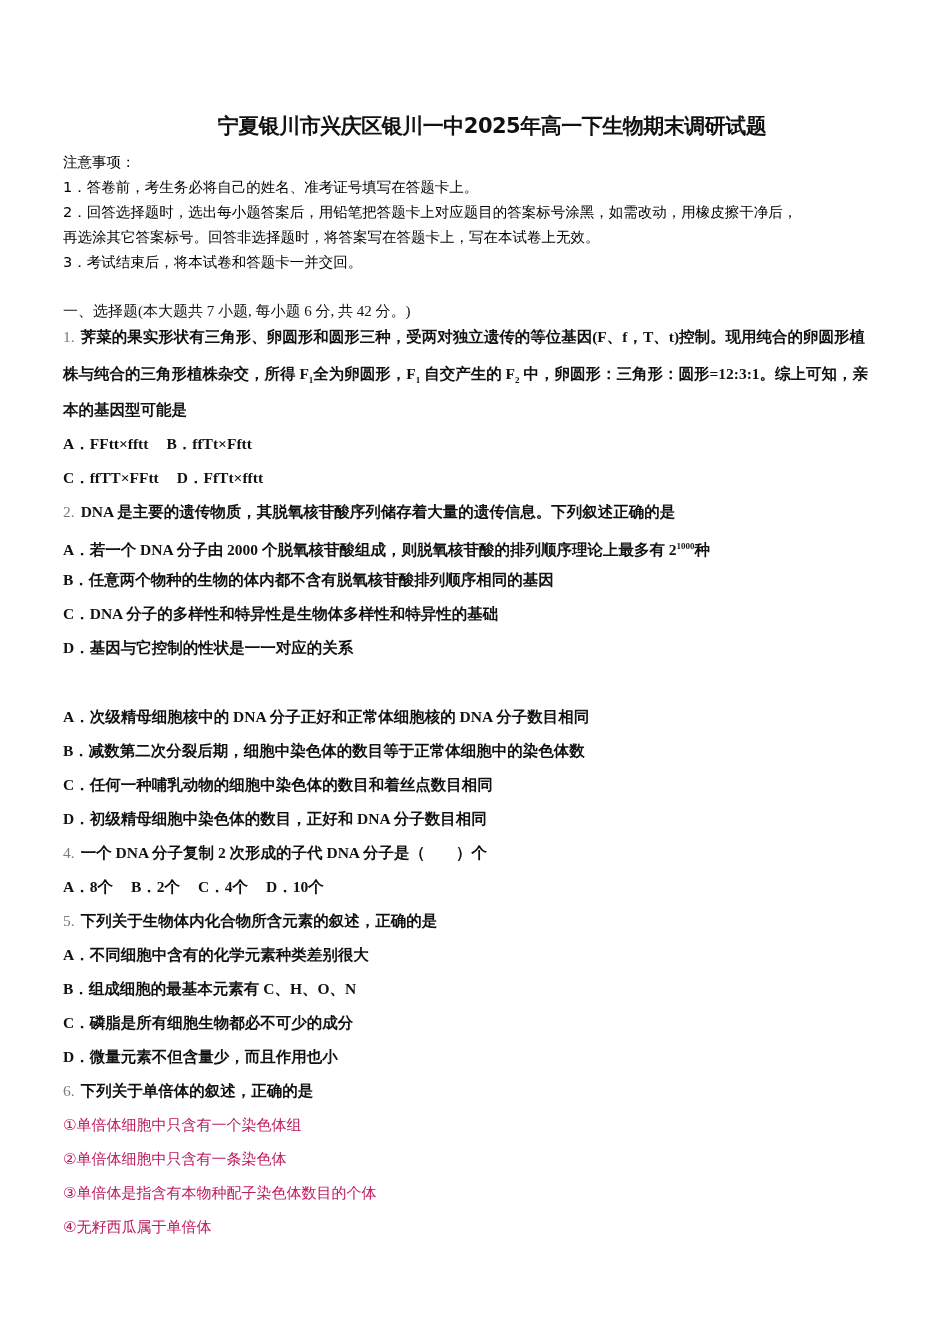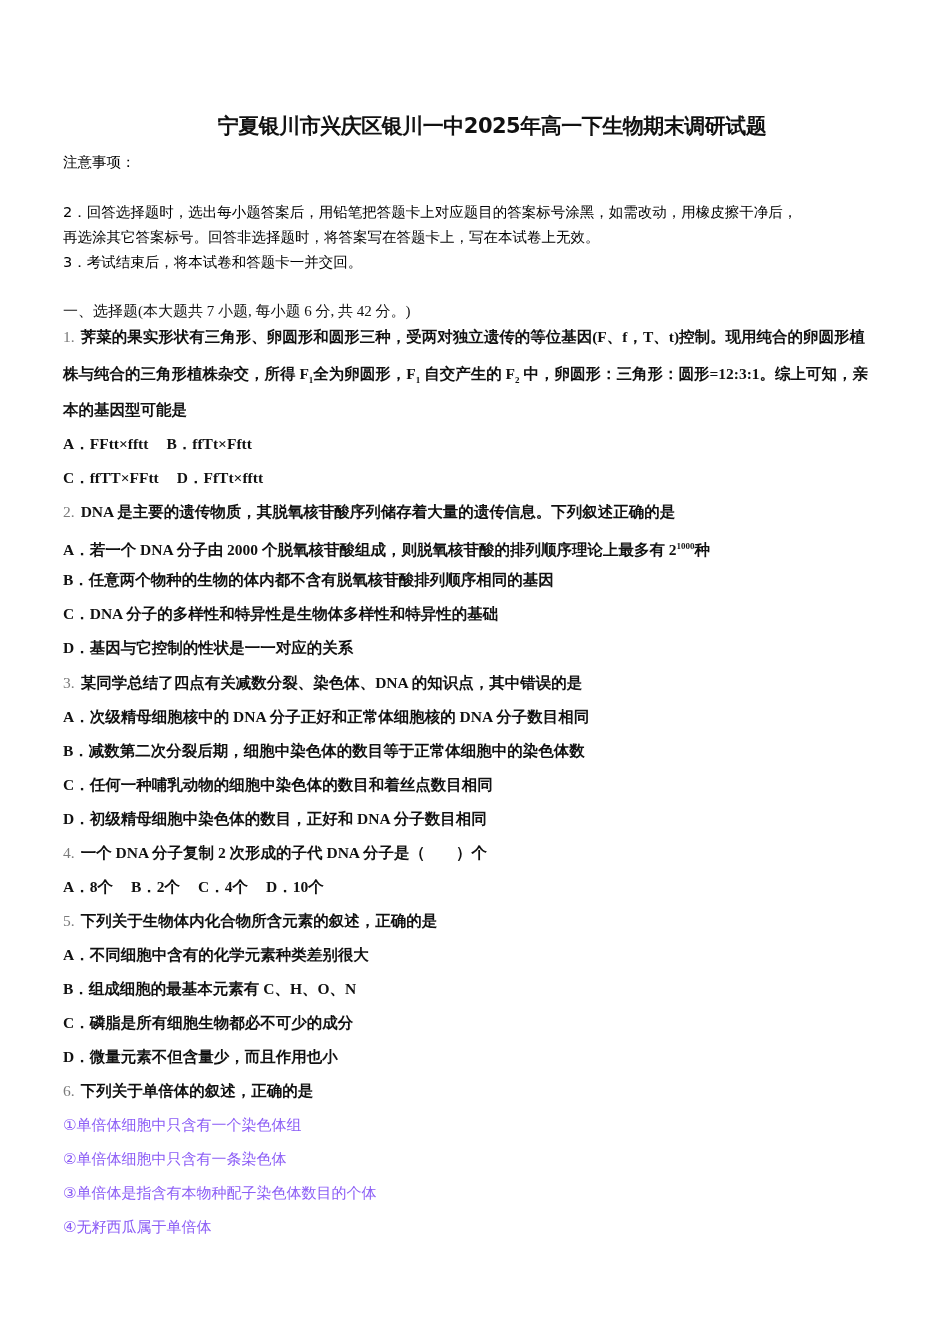--- a/index.html
+++ b/index.html
@@ -61,33 +61,34 @@
       color: #111111;
     }
     .opt {
       font-family: "Liberation Serif", "DejaVu Serif", serif;
       font-weight: bold;
       font-size: 15.5px;
     }
     .item {
       font-family: "DejaVu Sans", sans-serif;
       font-size: 15px;
-      color: #8b5cf6;
+      color: #be185d;
     }
     sub, sup { font-size: 9px; }
     .gap { display: inline-block; width: 18px; }
   </style>
 </head>
 <body>
 
 <div class="page">
 
   <div class="title">宁夏银川市兴庆区银川一中2025年高一下生物期末调研试题</div>
 
   <div class="line notice" style="top:152px">注意事项：</div>
+  <div class="line notice" style="top:177px">1．答卷前，考生务必将自己的姓名、准考证号填写在答题卡上。</div>
   <div class="line notice" style="top:202px">2．回答选择题时，选出每小题答案后，用铅笔把答题卡上对应题目的答案标号涂黑，如需改动，用橡皮擦干净后，</div>
   <div class="line notice" style="top:227px">再选涂其它答案标号。回答非选择题时，将答案写在答题卡上，写在本试卷上无效。</div>
   <div class="line notice" style="top:252px">3．考试结束后，将本试卷和答题卡一并交回。</div>
 
   <div class="line section" style="top:301px">一、选择题(本大题共 7 小题, 每小题 6 分, 共 42 分。)</div>
 
   <div class="line q" style="top:327px">
     <span class="qnum">1.</span><span>荠菜的果实形状有三角形、卵圆形和圆形三种，受两对独立遗传的等位基因(F、f，T、t)控制。现用纯合的卵圆形植</span>
   </div>
   <div class="line q" style="top:364px">
@@ -104,23 +105,20 @@
   <div class="line q" style="top:502px">
     <span class="qnum">2.</span><span>DNA 是主要的遗传物质，其脱氧核苷酸序列储存着大量的遗传信息。下列叙述正确的是</span>
   </div>
   <div class="line opt" style="top:536px">
     <span>A．若一个 DNA 分子由 2000 个脱氧核苷酸组成，则脱氧核苷酸的排列顺序理论上最多有 2</span><sup>1000</sup><span>种</span>
   </div>
   <div class="line opt" style="top:570px">B．任意两个物种的生物的体内都不含有脱氧核苷酸排列顺序相同的基因</div>
   <div class="line opt" style="top:638px">D．基因与它控制的性状是一一对应的关系</div>
   <div class="line opt" style="top:604px">C．DNA 分子的多样性和特异性是生物体多样性和特异性的基础</div>
 
-  <div class="line q" style="top:673px">
-    <span class="qnum">3.</span><span>某同学总结了四点有关减数分裂、染色体、DNA 的知识点，其中错误的是</span>
-  </div>
   <div class="line opt" style="top:707px">A．次级精母细胞核中的 DNA 分子正好和正常体细胞核的 DNA 分子数目相同</div>
   <div class="line opt" style="top:741px">B．减数第二次分裂后期，细胞中染色体的数目等于正常体细胞中的染色体数</div>
   <div class="line opt" style="top:775px">C．任何一种哺乳动物的细胞中染色体的数目和着丝点数目相同</div>
   <div class="line opt" style="top:809px">D．初级精母细胞中染色体的数目，正好和 DNA 分子数目相同</div>
 
   <div class="line q" style="top:843px">
     <span class="qnum">4.</span><span>一个 DNA 分子复制 2 次形成的子代 DNA 分子是（　　）个</span>
   </div>
   <div class="line opt" style="top:877px">
     <span>A．8个</span><span class="gap"></span><span>B．2个</span><span class="gap"></span><span>C．4个</span><span class="gap"></span><span>D．10个</span>

